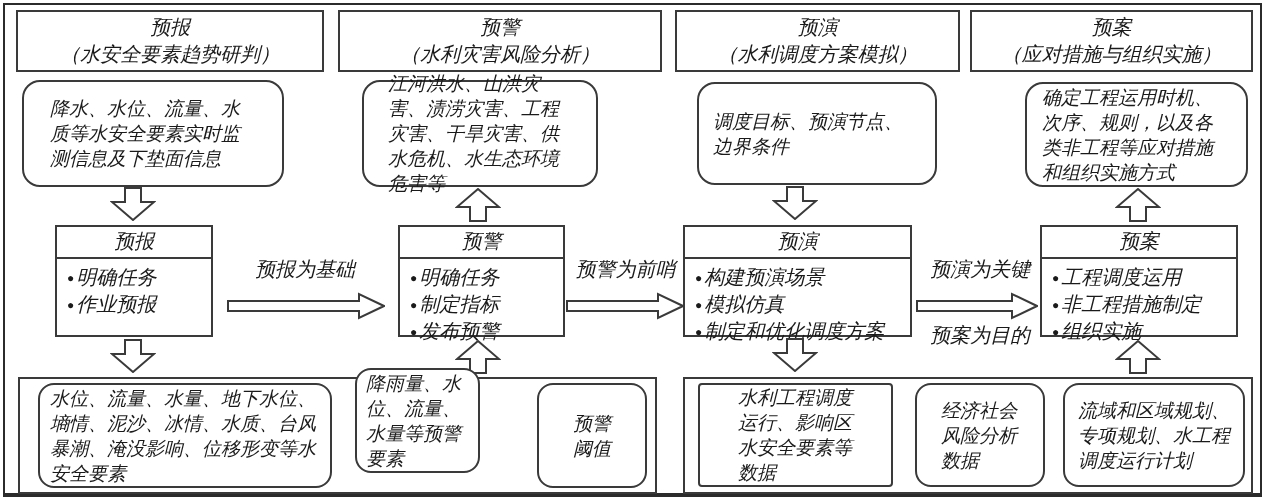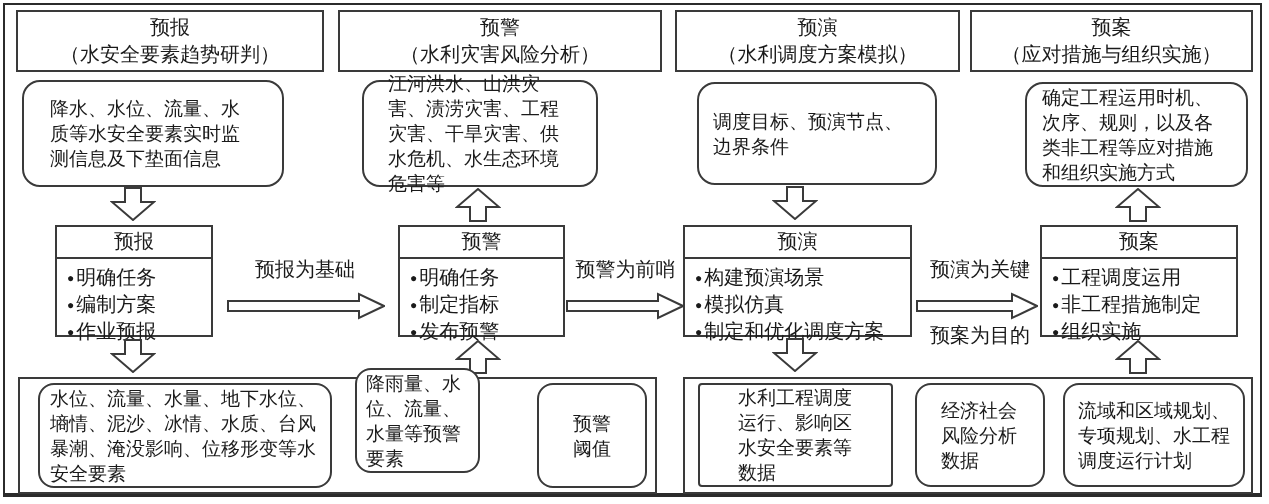--- a/index.html
+++ b/index.html
@@ -1,19 +1,20 @@
 <!DOCTYPE html>
 <html><head>
 <meta charset="utf-8">
 <style>
   html,body{margin:0;padding:0;background:#fff;}
   #stage{
     position:relative;width:1269px;height:504px;background:#ffffff;
     font-family:"Liberation Serif","DejaVu Serif",serif;color:#1a1a1a;
     overflow:hidden;
+    font-style:italic;
   }
   .frame{
     position:absolute;left:3px;top:3px;width:1259px;height:494px;
     border:2px solid #2b2b2b;border-bottom-width:4px;box-sizing:border-box;
   }
   .hdr{
     position:absolute;border:2px solid #3a3a3a;box-sizing:border-box;background:#fff;
     text-align:center;font-size:20px;line-height:27px;padding-top:2px;
   }
   .rbox{
@@ -82,21 +83,20 @@
     <polygon points="15,1 31,1 31,15 44,15 23,33 2,15 15,15" fill="#fff" stroke="#3a3a3a" stroke-width="2"></polygon>
   </svg>
   <svg class="arr" style="left:1115px;top:188px;" width="46" height="34">
     <polygon points="23,1 44,19 31,19 31,33 15,33 15,19 2,19" fill="#fff" stroke="#3a3a3a" stroke-width="2"></polygon>
   </svg>
 
   <div class="pbox" style="left:55px;top:225px;width:158px;height:112px;">
     <div class="ttl">预报</div>
     <div class="items">
       <div class="bullet">明确任务</div>
-      <div class="bullet">编制方案</div>
       <div class="bullet">作业预报</div>
     </div>
   </div>
   <div class="pbox" style="left:398px;top:225px;width:167px;height:112px;">
     <div class="ttl">预警</div>
     <div class="items">
       <div class="bullet">明确任务</div>
       <div class="bullet">制定指标</div>
       <div class="bullet">发布预警</div>
     </div>

